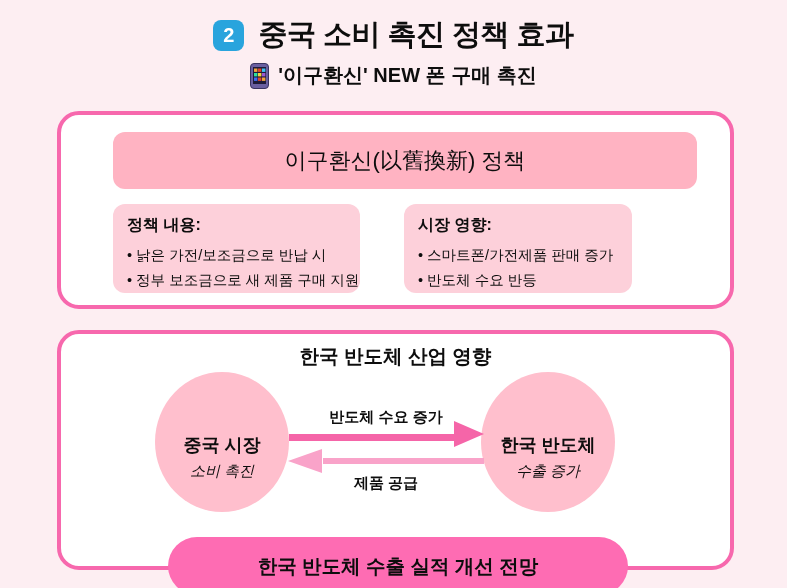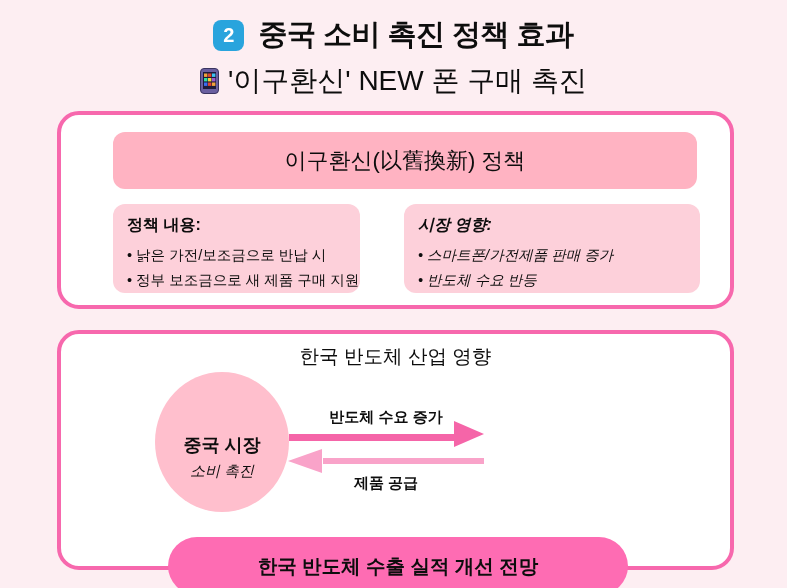--- a/index.html
+++ b/index.html
@@ -16,42 +16,42 @@
   }
   
   .title-row{position:absolute;top:15px;left:0;width:100%;
     display:flex;justify-content:center;align-items:center;gap:14px;}
   .badge{width:31px;height:31px;border-radius:8px;background:var(--badge-blue);
     color:#fff;font-size:20px;font-weight:bold;display:flex;
     align-items:center;justify-content:center;}
   .title-row h1{font-size:29px;font-weight:bold;letter-spacing:-0.5px;}
   .subtitle-row{position:absolute;top:62px;left:0;width:100%;
     display:flex;justify-content:center;align-items:center;gap:9px;}
-  .subtitle-row h2{font-size:28px;font-weight:normal;}
+  .subtitle-row h2{font-size:20px;font-weight:bold;}
   .phone-icon{display:block;}
   
   .box{position:absolute;left:57px;width:677px;background:var(--panel-bg);
     border:4px solid var(--border-pink);border-radius:22px;}
   .box1{top:111px;height:198px;}
   .box2{top:330px;height:240px;}
   
   .header-box{position:absolute;left:52px;top:17px;width:584px;height:57px;
     background:var(--header-fill);border-radius:12px;display:flex;
     align-items:center;justify-content:center;font-size:22px;font-weight:normal;}
   .col{position:absolute;top:89px;height:89px;background:var(--card-fill);
     border-radius:12px;padding:11px 14px;}
   .col-left{left:52px;width:247px;}
-  .col-right{left:343px;width:296px;font-style:italic;}
+  .col-right{left:343px;width:228px;}
   .col-title{font-size:16px;font-weight:bold;margin-bottom:7px;}
   .col ul{list-style:none;font-size:14.5px;}
   .col li{line-height:25px;white-space:nowrap;}
   .col li::before{content:"• ";}
   
   .box2-title{position:absolute;top:9px;left:0;width:100%;text-align:center;
-    font-size:19.5px;font-weight:normal;}
+    font-size:19.5px;font-weight:bold;}
   .ellipse{position:absolute;top:38px;width:134px;height:140px;border-radius:50%;
     background:var(--node-fill);display:flex;flex-direction:column;
     align-items:center;justify-content:center;gap:5px;}
   .ellipse.left{left:94px;}
   .ellipse.right{left:420px;}
   .node-title{font-size:18px;font-weight:bold;margin-top:30px;}
   .node-sub{font-size:15px;font-style:italic;}
   .shaft{position:absolute;}
   .top-shaft{left:228px;top:100px;width:165px;height:7px;background:var(--arrow-strong);}
   .bottom-shaft{left:262px;top:124px;width:161px;height:6px;background:var(--arrow-soft);}
@@ -114,20 +114,24 @@
 </section>
 
 <section class="box box2">
   <div class="box2-title">한국 반도체 산업 영향</div>
 
   <div class="ellipse left">
     <div class="node-title">중국 시장</div>
     <div class="node-sub">소비 촉진</div>
   </div>
 
+  <div class="ellipse right">
+    <div class="node-title">한국 반도체</div>
+    <div class="node-sub">수출 증가</div>
+  </div>
 
   <div class="arrow-label top">반도체 수요 증가</div>
   <div class="shaft top-shaft"></div>
   <div class="head right-head"></div>
 
   <div class="head left-head"></div>
   <div class="shaft bottom-shaft"></div>
   <div class="arrow-label bottom">제품 공급</div>
 
   <div class="pill">한국 반도체 수출 실적 개선 전망</div>

